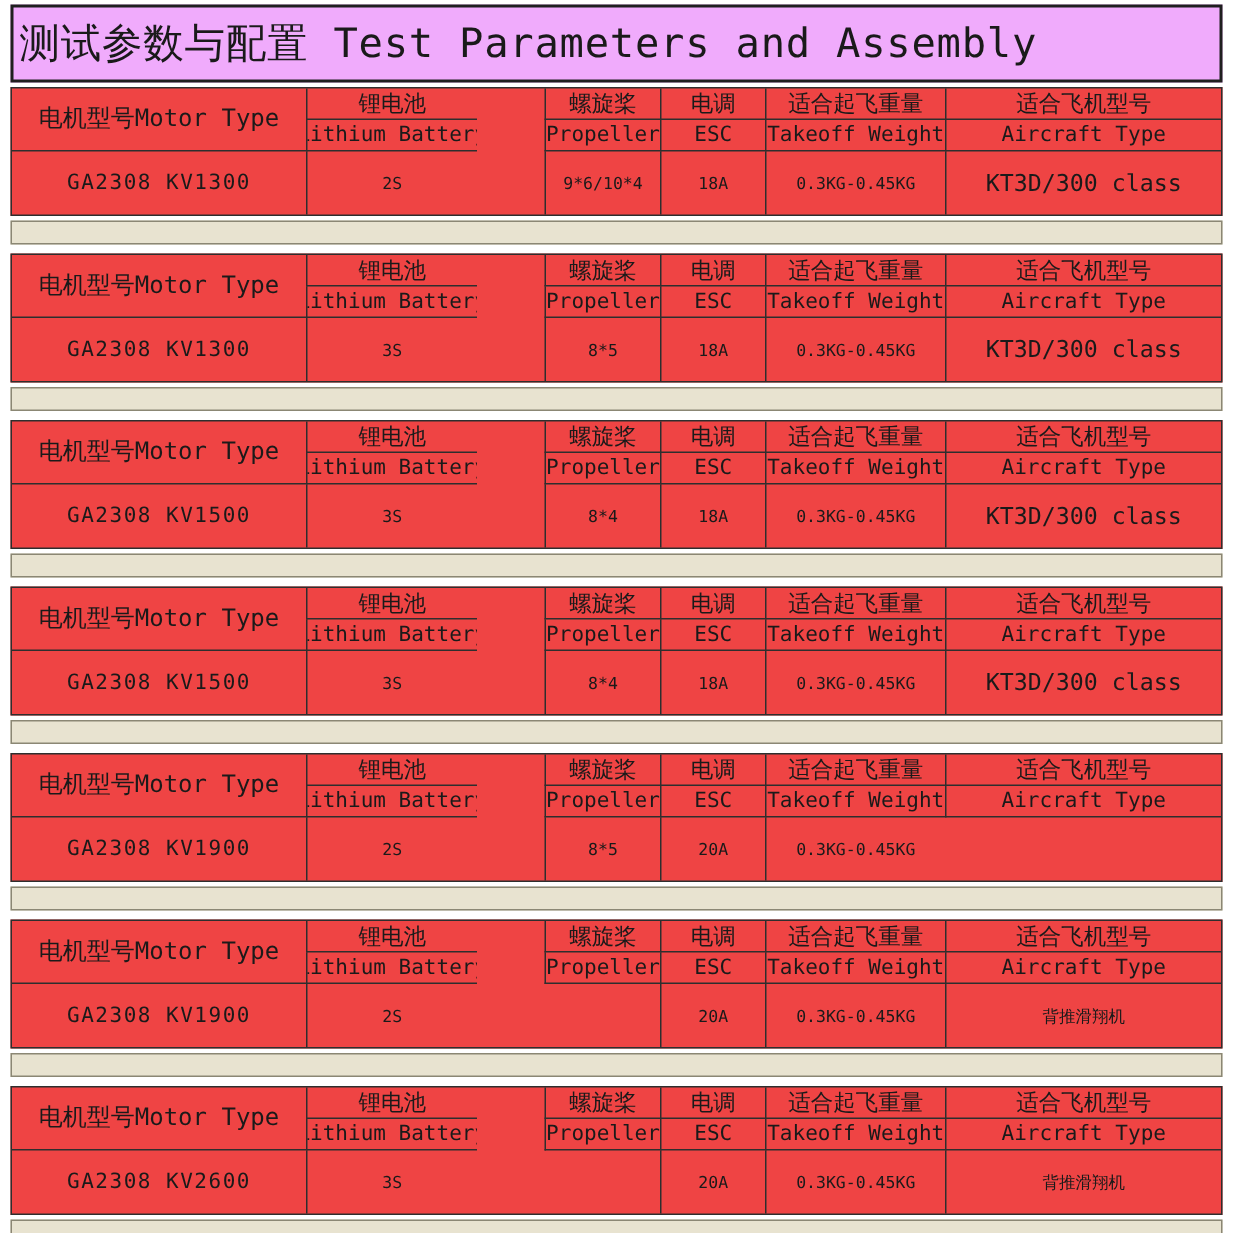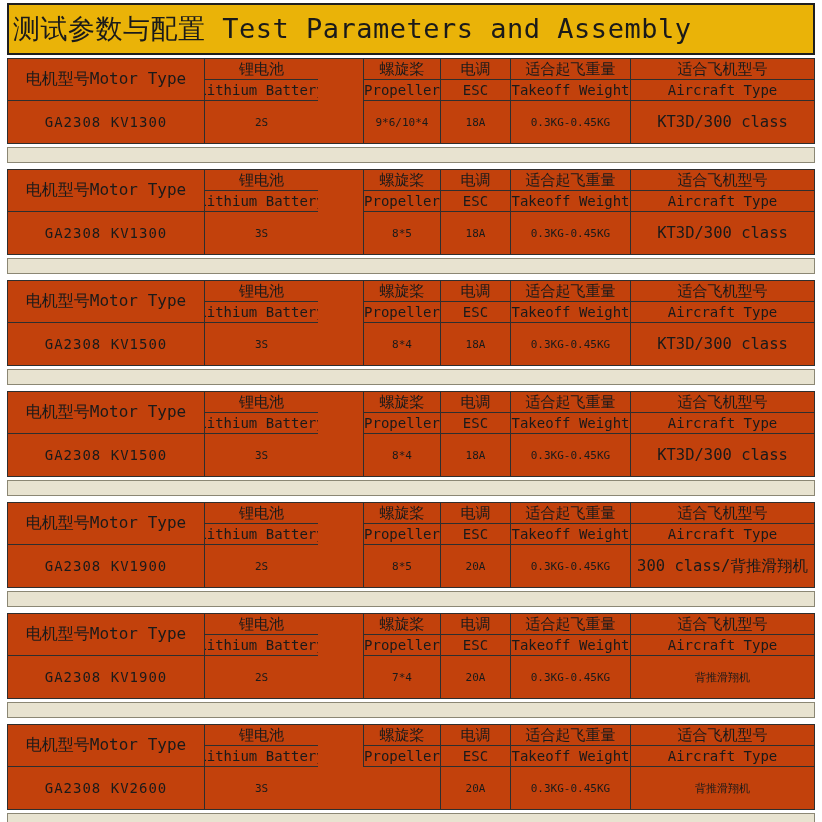--- a/index.html
+++ b/index.html
@@ -4,37 +4,37 @@
 <style>
   * { margin: 0; padding: 0; box-sizing: border-box; }
   html, body { width: 822px; height: 822px; overflow: hidden; background: #ffffff; }
   body {
     font-family: "DejaVu Sans Mono", "DejaVu Sans", "Liberation Mono", monospace, sans-serif;
     color: #1a1a1a;
     padding: 3px 7px 0 7px;
   }
   .title-bar {
     height: 52px;
-    background: #eab308;
+    background: #f0abfc;
     border: 2px solid #1f1f1f;
     display: flex;
     align-items: center;
     padding-left: 4px;
     font-size: 27px;
     letter-spacing: 0.5px;
     white-space: nowrap;
     margin-bottom: 3px;
   }
   .block { }
   .tbl {
     border: 1.5px solid #2e2e2e;
     display: grid;
     grid-template-columns: 196px 114px 122px 70px 120px 1fr;
     grid-template-rows: 21px 21px 42px;
-    background: #c2410c;
+    background: #ef4444;
   }
   .cell {
     display: flex;
     align-items: center;
     justify-content: center;
     white-space: nowrap;
     overflow: hidden;
   }
   .bl { border-left: 1px solid #2e2e2e; }
   .bb { border-bottom: 1px solid #2e2e2e; }
@@ -169,41 +169,39 @@
       <div class="cell en r2 c2 bl bb">Lithium Battery</div>
       <div class="cell en r2 c3 bl bb">Propeller</div>
       <div class="cell en r2 c4 bl bb">ESC</div>
       <div class="cell en r2 c5 bl bb">Takeoff Weight</div>
       <div class="cell en r2 c6 bl bb">Aircraft Type</div>
       <div class="cell motor-v r3">GA2308 KV1900</div>
       <div class="cell val r3 c2 bl">2S</div>
       <div class="cell val r3 c3 bl">8*5</div>
       <div class="cell val r3 c4 bl">20A</div>
       <div class="cell val r3 c5 bl">0.3KG-0.45KG</div>
-      <div class="cell val r3 c6 bl val-tight">300 class/背推滑翔机</div>
     </div>
     <div class="sep"></div>
   </section>
 
   <section class="block">
     <div class="tbl">
       <div class="cell motor-h">电机型号Motor Type</div>
       <div class="cell zh r1 c2 bl bb">锂电池</div>
       <div class="cell zh r1 c3 bl bb">螺旋桨</div>
       <div class="cell zh r1 c4 bl bb">电调</div>
       <div class="cell zh r1 c5 bl bb">适合起飞重量</div>
       <div class="cell zh r1 c6 bl bb">适合飞机型号</div>
       <div class="cell en r2 c2 bl bb">Lithium Battery</div>
       <div class="cell en r2 c3 bl bb">Propeller</div>
       <div class="cell en r2 c4 bl bb">ESC</div>
       <div class="cell en r2 c5 bl bb">Takeoff Weight</div>
       <div class="cell en r2 c6 bl bb">Aircraft Type</div>
       <div class="cell motor-v r3">GA2308 KV1900</div>
       <div class="cell val r3 c2 bl">2S</div>
-      <div class="cell val r3 c3 bl">7*4</div>
       <div class="cell val r3 c4 bl">20A</div>
       <div class="cell val r3 c5 bl">0.3KG-0.45KG</div>
       <div class="cell val r3 c6 bl">背推滑翔机</div>
     </div>
     <div class="sep"></div>
   </section>
 
   <section class="block">
     <div class="tbl">
       <div class="cell motor-h">电机型号Motor Type</div>

